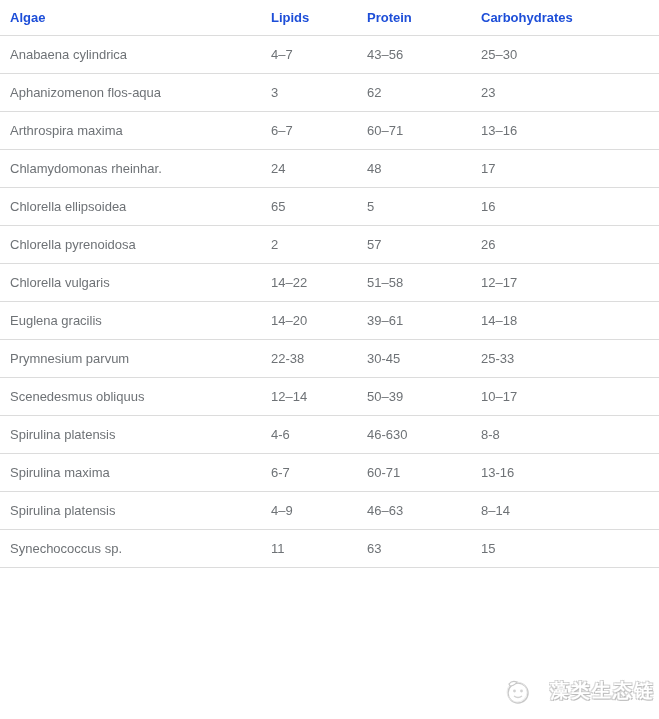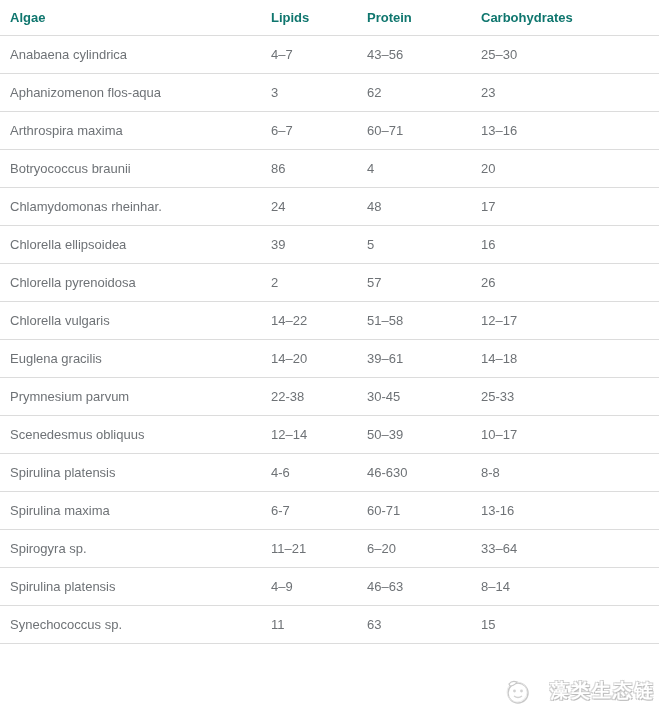--- a/index.html
+++ b/index.html
@@ -13,21 +13,21 @@
   .page { position: relative; width: 659px; height: 719px; }
   table {
     width: 659px;
     border-collapse: collapse;
     table-layout: fixed;
   }
   th {
     text-align: left;
     font-size: 13px;
     font-weight: bold;
-    color: #0f766e;
+    color: #1d4ed8;
     padding: 10px 10px;
     line-height: 15px;
     border-bottom: 1px solid #dcdcdc;
     white-space: nowrap;
     overflow: hidden;
   }
   td {
     text-align: left;
     font-size: 13px;
     font-weight: normal;
@@ -88,34 +88,28 @@
           <td>62</td>
           <td>23</td>
         </tr>
         <tr>
           <td>Arthrospira maxima</td>
           <td>6–7</td>
           <td>60–71</td>
           <td>13–16</td>
         </tr>
         <tr>
-          <td>Botryococcus braunii</td>
-          <td>86</td>
-          <td>4</td>
-          <td>20</td>
-        </tr>
-        <tr>
           <td>Chlamydomonas rheinhar.</td>
           <td>24</td>
           <td>48</td>
           <td>17</td>
         </tr>
         <tr>
           <td>Chlorella ellipsoidea</td>
-          <td>39</td>
+          <td>65</td>
           <td>5</td>
           <td>16</td>
         </tr>
         <tr>
           <td>Chlorella pyrenoidosa</td>
           <td>2</td>
           <td>57</td>
           <td>26</td>
         </tr>
         <tr>
@@ -148,26 +142,20 @@
           <td>46-630</td>
           <td>8-8</td>
         </tr>
         <tr>
           <td>Spirulina maxima</td>
           <td>6-7</td>
           <td>60-71</td>
           <td>13-16</td>
         </tr>
         <tr>
-          <td>Spirogyra sp.</td>
-          <td>11–21</td>
-          <td>6–20</td>
-          <td>33–64</td>
-        </tr>
-        <tr>
           <td>Spirulina platensis</td>
           <td>4–9</td>
           <td>46–63</td>
           <td>8–14</td>
         </tr>
         <tr>
           <td>Synechococcus sp.</td>
           <td>11</td>
           <td>63</td>
           <td>15</td>

